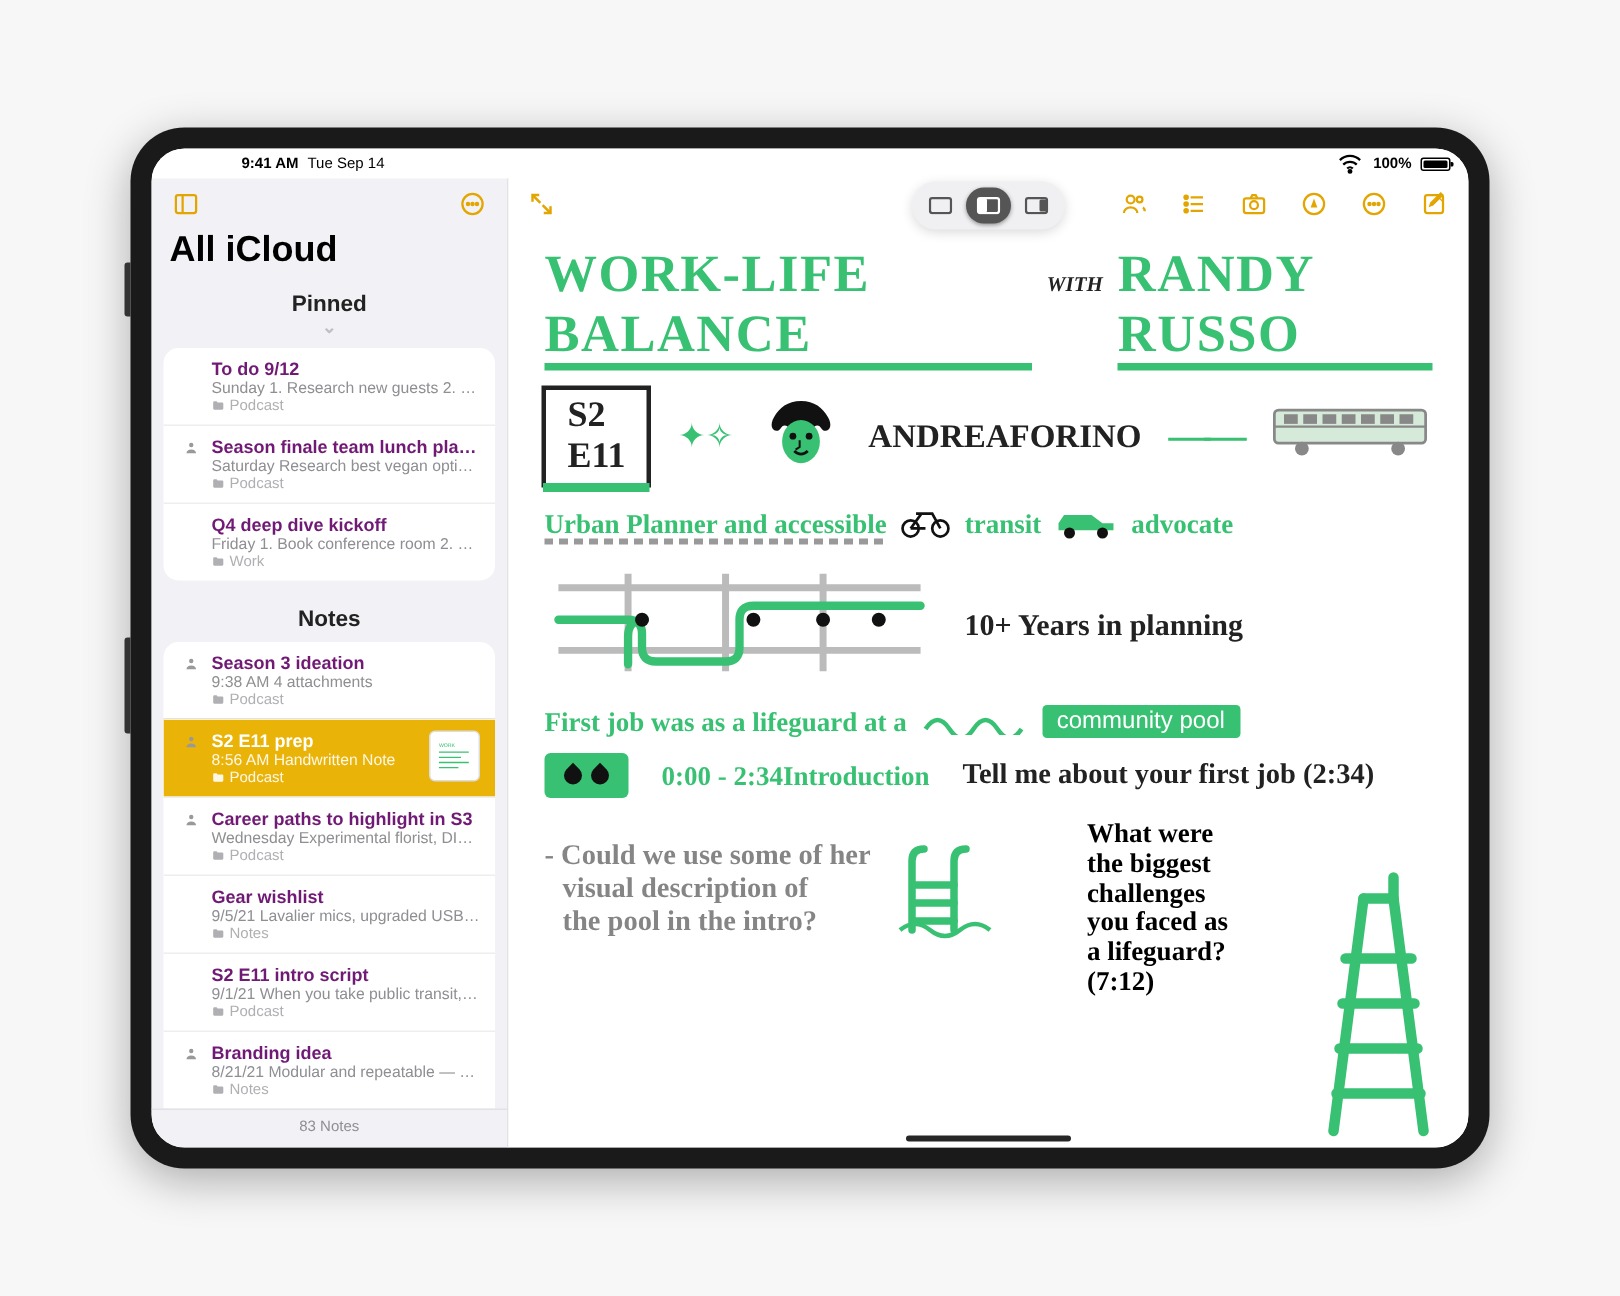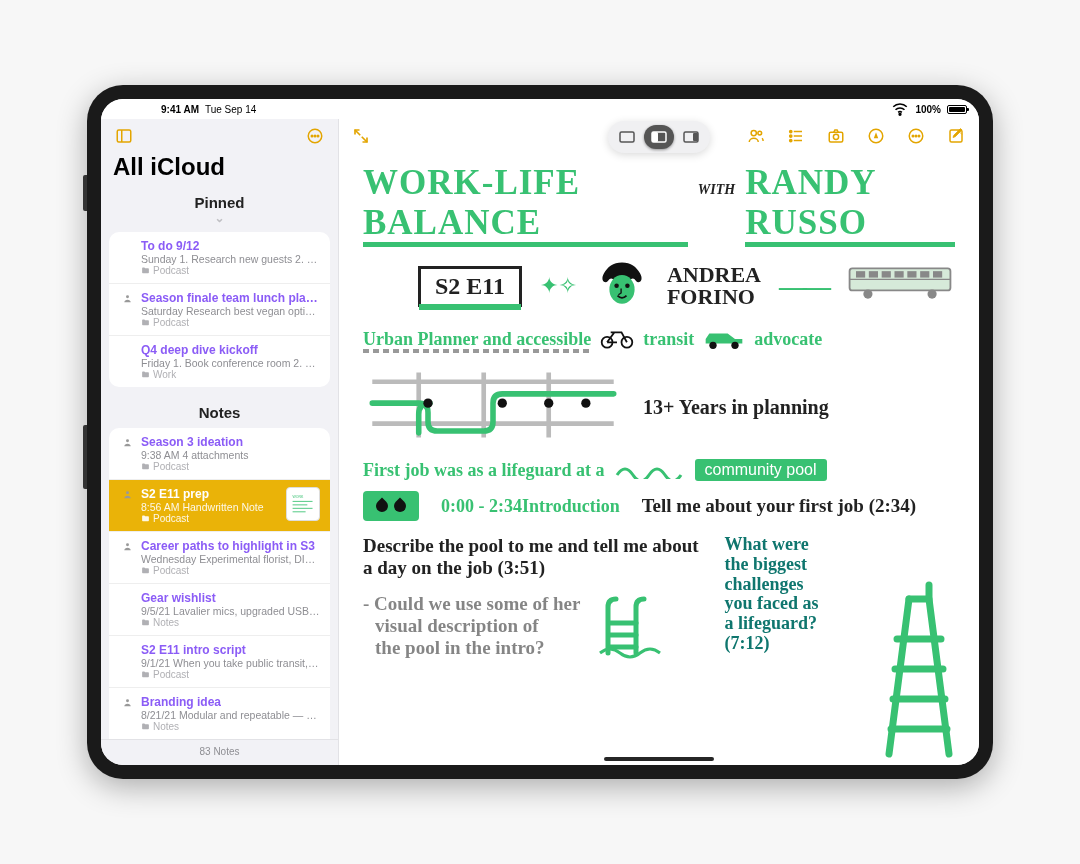--- a/index.html
+++ b/index.html
@@ -85,21 +85,21 @@
     padding: 7px 10px 7px 12px;
     display: flex; gap: 8px; align-items: flex-start;
     border-top: 1px solid #eee;
   }
   .note-row:first-child { border-top: none; }
   .row-icon {
     width: 12px; flex: 0 0 12px; color: #999; font-size: 10px; margin-top: 2px;
     text-align: center;
   }
   .row-body { flex: 1; min-width: 0; }
-  .row-title { font-size: 12px; font-weight: 600; color: #8b5cf6;
+  .row-title { font-size: 12px; font-weight: 600; color: #701a75;
                white-space: nowrap; overflow: hidden; text-overflow: ellipsis; }
   .row-meta  { font-size: 10.5px; color: #8e8e93;
                white-space: nowrap; overflow: hidden; text-overflow: ellipsis; }
   .row-folder{ font-size: 10px; color: #b0b0b4; display: flex; align-items: center; gap: 3px; }
   .row-folder svg { width: 9px; height: 9px; }
   .note-row.selected { background: #eab308; }
   .note-row.selected .row-title { color: #fff; }
   .note-row.selected .row-meta,
   .note-row.selected .row-folder { color: rgba(255,255,255,.9); }
   .thumb {
@@ -170,21 +170,21 @@
   .ep-box {
     border: 3px solid #222; padding: 4px 14px; font-size: 24px;
     position: relative;
   }
   .ep-box::after {
     content:""; position:absolute; left:-2px; right:-2px; bottom:-6px;
     height:6px; background:#38c172;
   }
   .sparkle { color:#38c172; font-size:22px; }
   .face svg { width: 54px; height: 54px; }
-  .name-col { display:flex; flex-direction:column; line-height:1; font-size:22px; }
+  .name-col { display:flex; flex-direction:row; line-height:1; font-size:22px; }
   .bus svg { width: 110px; height: 46px; }
 
   .row3 { margin-top: 12px; font-size: 18px; display:flex; align-items:center; gap:8px; flex-wrap:wrap;}
   .row3 .uline { position:relative; }
   .row3 .uline::after{ content:""; position:absolute; left:0; right:0; bottom:-3px; height:4px;
                        background:repeating-linear-gradient(90deg,#999 0 6px,transparent 6px 10px);}
   .mini-svg { width: 36px; height: 24px; display:inline-block; vertical-align:middle;}
 
   .row4 { margin-top: 14px; display:flex; align-items:center; gap: 20px;}
   .map svg { width: 260px; height: 80px; }
@@ -197,21 +197,21 @@
   .row6 { margin-top: 10px; display:flex; align-items:center; gap: 22px; }
   .bullets { width:56px; height:30px; background:#38c172; border-radius:4px;
              display:flex; align-items:center; justify-content:center; gap:6px;}
   .bullets span { width:12px; height:12px; background:#111; border-radius:0 50% 50% 50%;
                   transform:rotate(45deg);}
   .time-col { display:flex; flex-direction:row; font-size:18px; line-height:1.05;}
   .row6 .rest { font-size: 19px; }
 
   .row7 { margin-top: 14px; display:flex; gap: 16px; }
   .col-l { flex: 1.2; font-size: 19px; line-height:1.15;}
-  .col-r { flex: 0.8; font-size: 18px; line-height:1.1; color:#0f766e; font-weight:700;
+  .col-r { flex: 0.8; font-size: 18px; line-height:1.1; color:#000000; font-weight:700;
            font-family:"Comic Sans MS","Marker Felt",cursive;}
   .pool-ladder svg, .chair svg { display:block; }
   .chair { position:absolute; right: 10px; bottom: 6px; }
   .bottom-slice { display:flex; gap:16px; align-items:flex-end;}
   .home-indicator {
     position:absolute; bottom:4px; left:50%; transform:translateX(-50%);
     width: 110px; height:4px; background:#000; border-radius:3px; opacity:.85;
   }
 
   
@@ -572,21 +572,21 @@
                     <path d="M60 70v-20q0-12 12-12"></path>
                   </g>
                   <g fill="#111">
                     <circle cx="70" cy="38" r="5"></circle>
                     <circle cx="150" cy="38" r="5"></circle>
                     <circle cx="200" cy="38" r="5"></circle>
                     <circle cx="240" cy="38" r="5"></circle>
                   </g>
                 </svg>
             </span>
-            <span class="hw-k txt">13+ Years in planning</span>
+            <span class="hw-k txt">10+ Years in planning</span>
           </div>
 
           <div class="row5">
             <span class="hw-g">First job was as a lifeguard at a</span>
             <svg class="wave" viewBox="0 0 70 18">
                 <path d="M2 14q8-12 16 0t16 0 16 0 16 0" stroke="#38c172" stroke-width="3" fill="none"></path>
               </svg>
             <span class="pill">community pool</span>
           </div>
 
@@ -597,21 +597,20 @@
               </div>
             <div class="time-col hw-g">
               <span>0:00 - 2:34</span>
               <span>Introduction</span>
             </div>
             <span class="hw-k rest">Tell me about your first job (2:34)</span>
           </div>
 
           <div class="row7">
             <div class="col-l">
-              <div class="hw-k">Describe the pool to me and tell me about a day on the job (3:51)</div>
               <div style="height:10px"></div>
               <div class="bottom-slice">
                 <div style="opacity:.55">
                   <div class="hw-k">- Could we use some of her</div>
                   <div class="hw-k" style="padding-left:12px">visual description of</div>
                   <div class="hw-k" style="padding-left:12px">the pool in the intro?</div>
                 </div>
                 <span class="pool-ladder">
                   <svg width="70" height="70" viewBox="0 0 70 70">
                       <g stroke="#38c172" stroke-width="5" fill="none" stroke-linecap="round">

